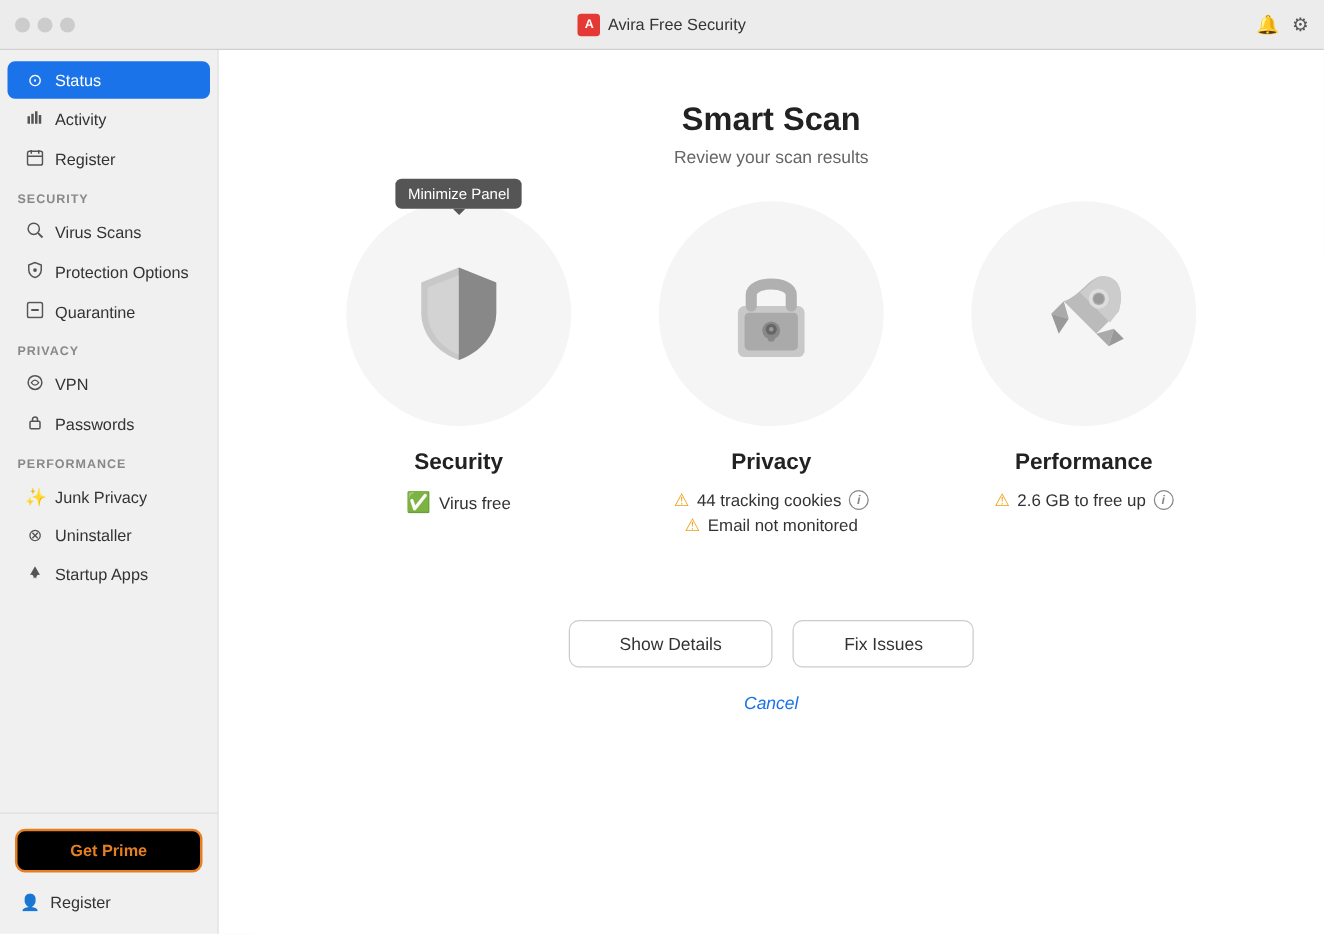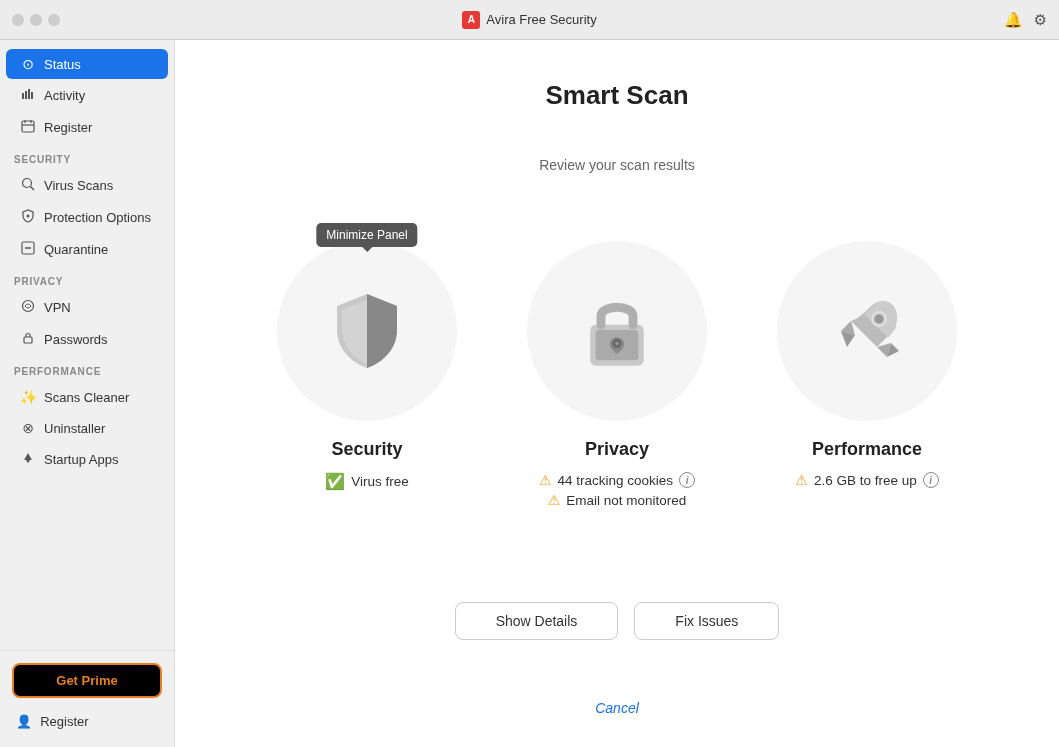--- a/index.html
+++ b/index.html
@@ -150,40 +150,39 @@
     
     .main-content {
       flex: 1;
       background: white;
       display: flex;
       flex-direction: column;
       align-items: center;
       padding: 40px 20px 20px;
       position: relative;
       overflow-y: auto;
-      gap: 40px;
     }
 
     .page-title {
       font-size: 26px;
       font-weight: 700;
       color: #222;
       margin-bottom: 6px;
     }
     .page-subtitle {
       font-size: 14px;
       color: #666;
       margin-bottom: 28px;
     }
 
     
     .cards-row {
       display: flex;
       gap: 30px;
-      margin-bottom: 50px;
+      margin-bottom: 64px;
       justify-content: space-between;
     }
     .card {
       display: flex;
       flex-direction: column;
       align-items: center;
       width: 220px;
     }
     .card-circle {
       width: 180px;
@@ -372,21 +371,21 @@
             <rect x="3" y="6" width="8" height="6" rx="1" stroke="#555" stroke-width="1.2" fill="none"></rect>
             <path d="M5 6V4.5a2 2 0 014 0V6" stroke="#555" stroke-width="1.2" fill="none"></path>
           </svg>
         </span>
         <span>Passwords</span>
       </div>
 
       <div class="section-header">PERFORMANCE</div>
       <div class="nav-item">
         <span class="nav-icon">✨</span>
-        <span>Scans Cleaner</span>
+        <span>Junk Privacy</span>
       </div>
       <div class="nav-item">
         <span class="nav-icon">⊗</span>
         <span>Uninstaller</span>
       </div>
       <div class="nav-item">
         <span class="nav-icon">
           <svg width="14" height="14" viewBox="0 0 14 14" fill="none">
             <path d="M7 2 L11 9 Q8 8 8 12 Q7 10 6 12 Q6 8 3 9 Z" fill="#555"></path>
           </svg>

